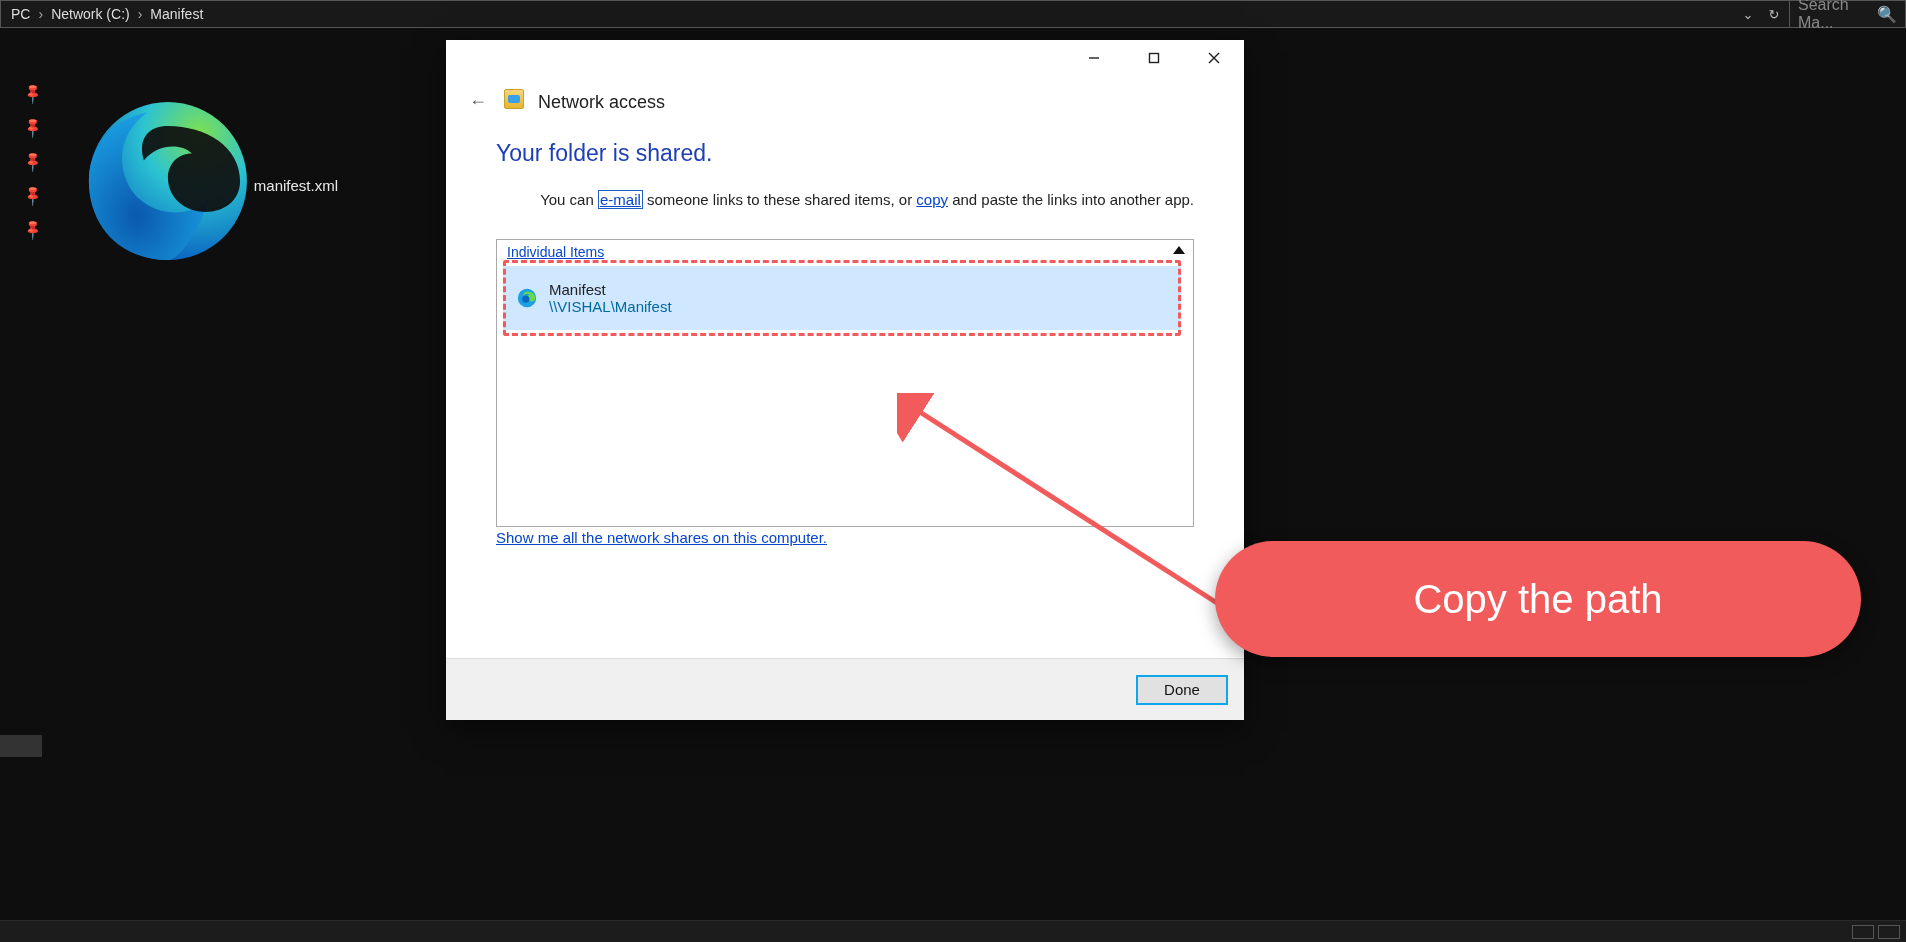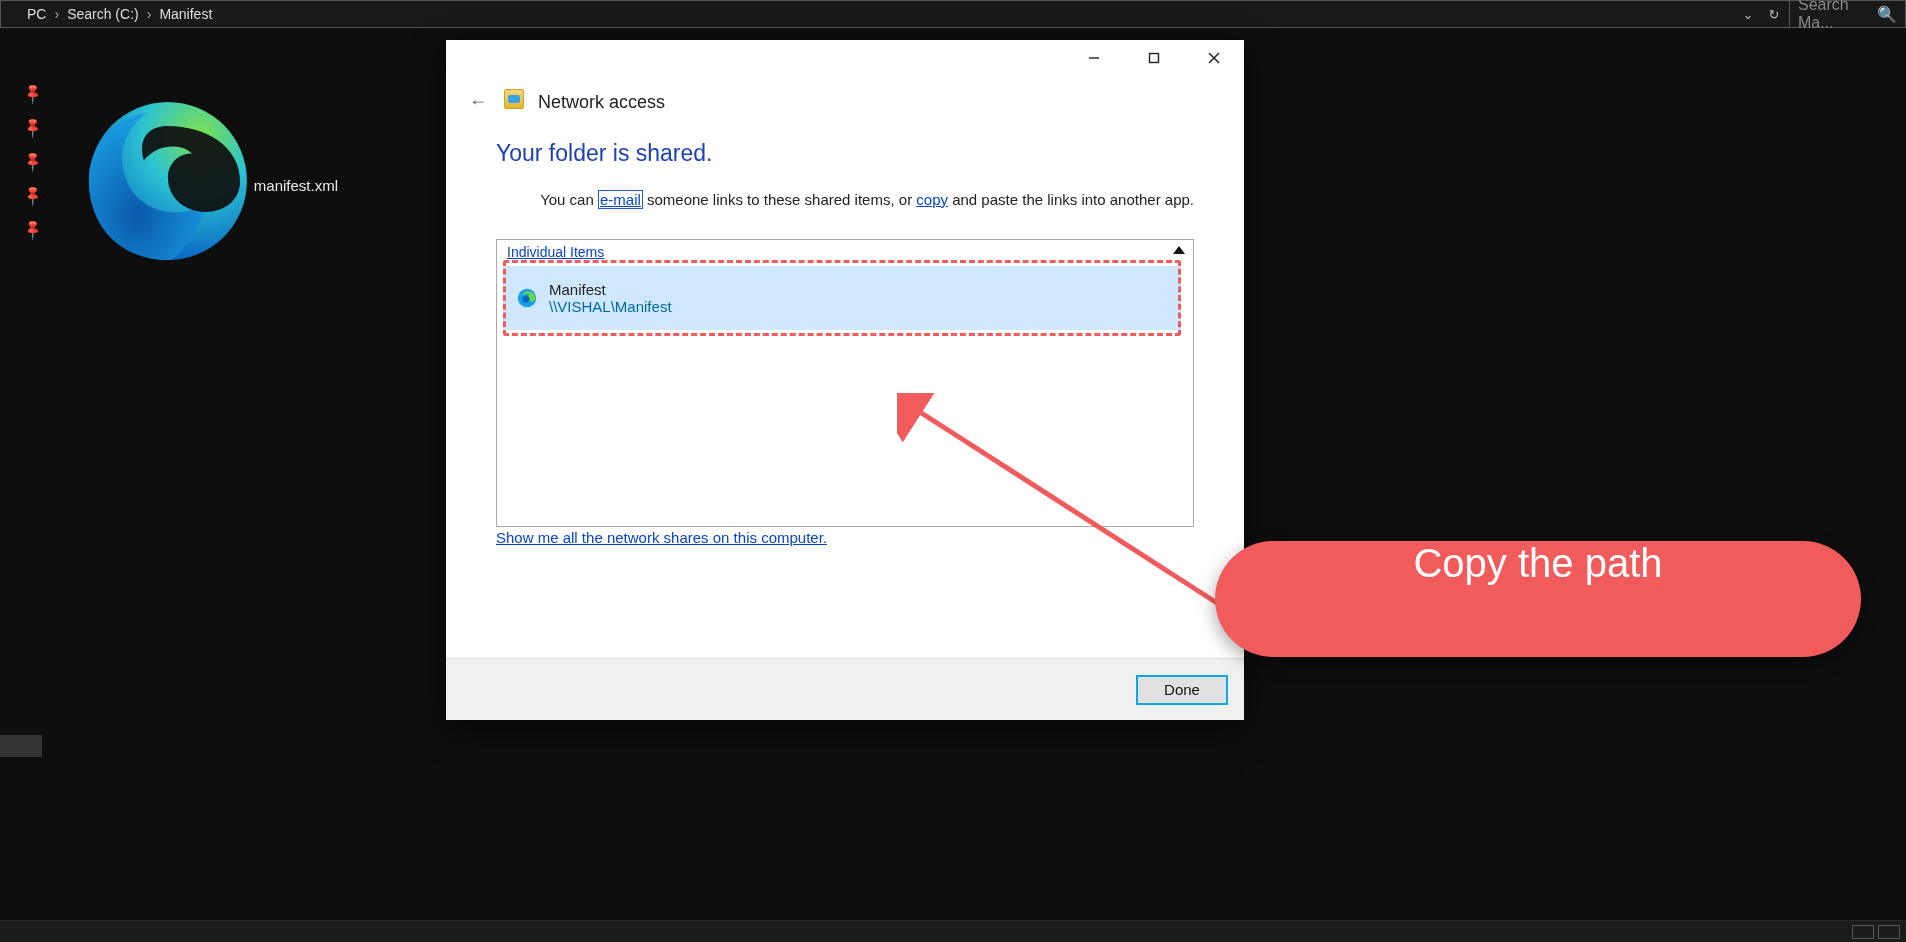--- a/index.html
+++ b/index.html
@@ -5,21 +5,21 @@
   * { box-sizing: border-box; margin: 0; padding: 0; }
   html, body { width: 1906px; height: 942px; overflow: hidden; font-family: "Segoe UI", sans-serif; }
   body { background: #0e0e0e; color: #ccc; position: relative; }
 
   
   .addr-bar {
     position: absolute; top: 0; left: 0; right: 0; height: 28px;
     background: #191919; border: 1px solid #555; display: flex; align-items: center;
     font-size: 14px; color: #ddd;
   }
-  .crumbs { flex: 1; display: flex; align-items: flex-start; padding-left: 20px; }
+  .crumbs { flex: 1; display: flex; align-items: flex-start; padding-left: 4px; }
   .crumb { padding: 0 6px; cursor: default; }
   .crumb-sep { color: #aaa; padding: 0 2px; }
   .addr-right { display: flex; align-items: center; gap: 8px; padding: 0 6px; height: 100%; }
   .addr-icon { width: 18px; height: 18px; display: flex; align-items: center; justify-content: center; color: #bbb; font-size: 13px; }
   .search-box {
     width: 116px; height: 100%; background: #191919; border-left: 1px solid #555;
     display: flex; align-items: center; padding: 0 8px; color: #888; font-size: 16px;
     justify-content: space-between;
   }
   .search-box .mag { color: #bbb; }
@@ -117,37 +117,37 @@
   }
   .done-btn {
     min-width: 92px; height: 30px; background: #e1e1e1; border: 2px solid #0ea5e9;
     font-size: 15px; color: #111; display:flex; align-items:center; justify-content:center;
   }
 
   
   .callout {
     position: absolute; left: 1215px; top: 541px; width: 646px; height: 116px;
     background: #f25b5b; border-radius: 58px;
-    display: flex; align-items: flex-start; justify-content: center;
+    display: flex; align-items: center; justify-content: center;
     color: #fff; font-size: 40px;
     box-shadow: 0 6px 18px rgba(0,0,0,.35);
   }
   
   .arrow {
     position: absolute; left: 897px; top: 393px; width: 330px; height: 220px; pointer-events:none;
   }
 </style>
 </head>
 <body>
 
 <div class="addr-bar">
   <div class="crumbs">
     <span class="crumb">PC</span>
     <span class="crumb-sep">›</span>
-    <span class="crumb">Search (C:)</span>
+    <span class="crumb">Network (C:)</span>
     <span class="crumb-sep">›</span>
     <span class="crumb">Manifest</span>
   </div>
   <div class="addr-right">
     <span class="addr-icon">⌄</span>
     <span class="addr-icon">↻</span>
   </div>
   <div class="search-box">
     <span>Search Ma...</span>
     <span class="mag">🔍</span>

